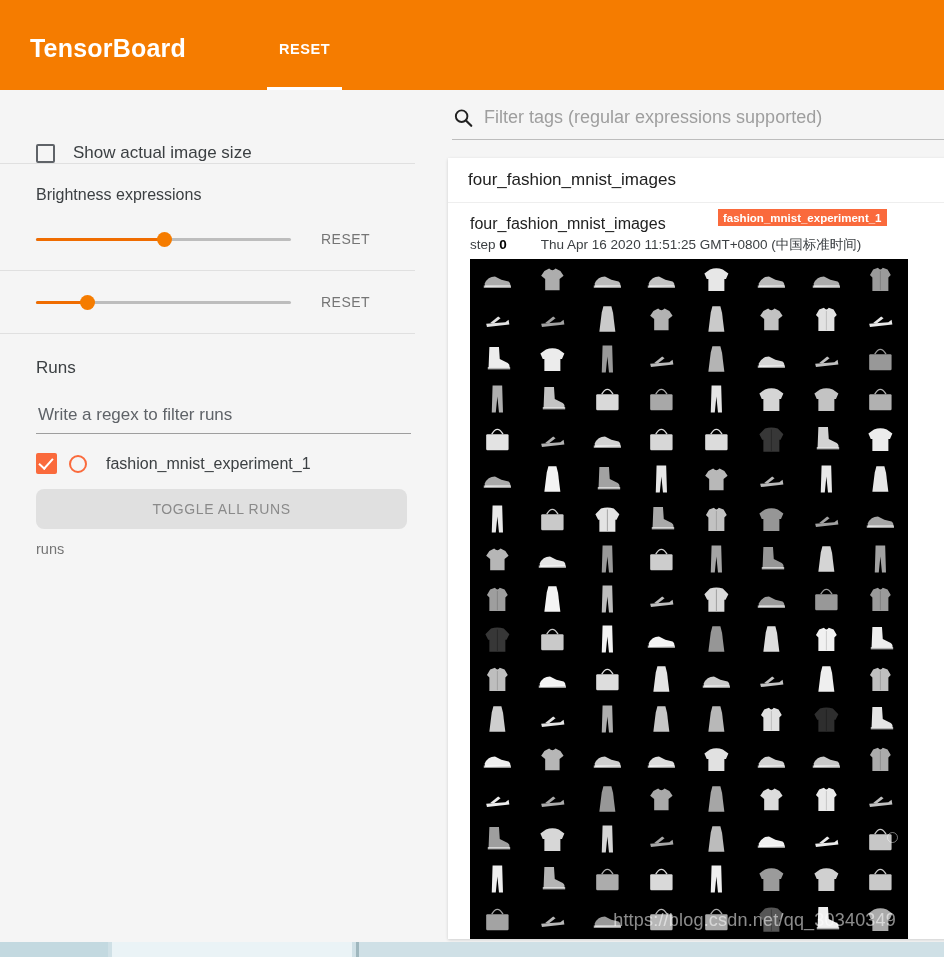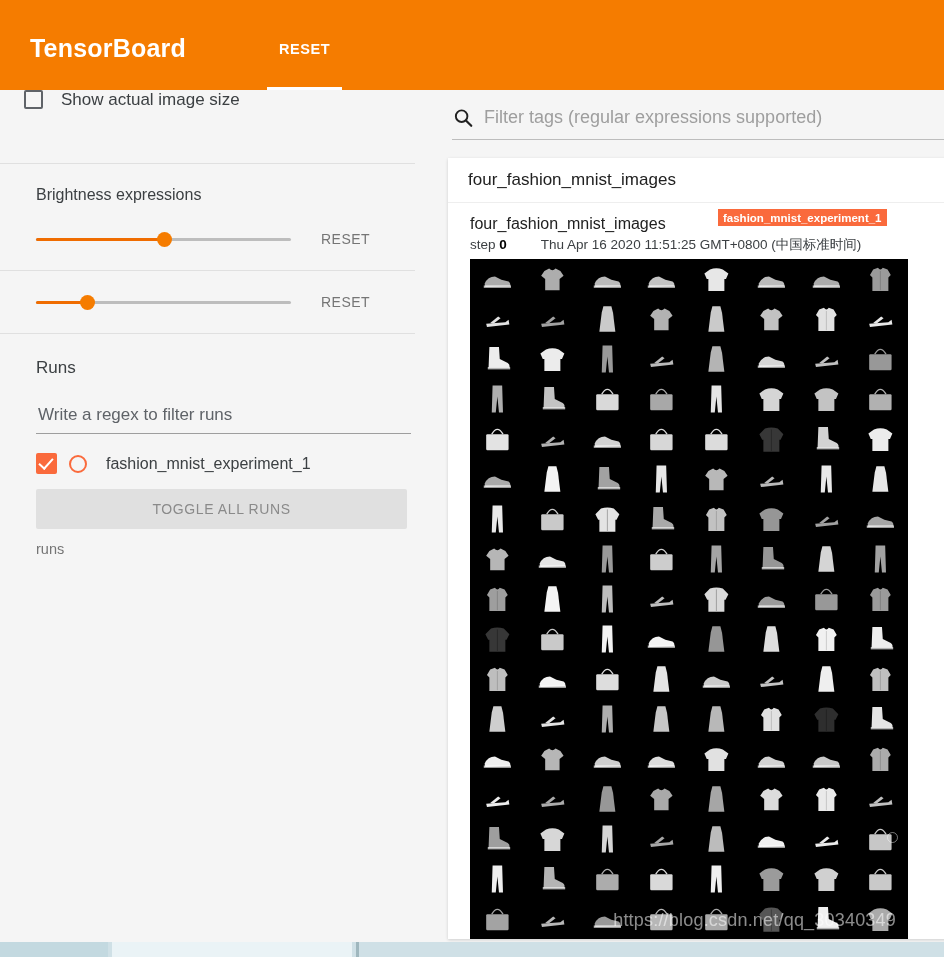--- a/index.html
+++ b/index.html
@@ -46,22 +46,22 @@
 
   
   .sidebar {
     position: absolute; left: 0; top: 90px; width: 440px; bottom: 15px;
     background: #f5f5f5;
     overflow: hidden;
   }
   .sb-divider { height: 1px; background: #e0e0e0; margin: 0 0 0 0; width: 415px; }
 
   .checkrow {
-    display: flex; align-items: flex-start;
-    height: 73px; padding-left: 24px;
+    display: flex; align-items: flex-end;
+    height: 73px; padding-left: 36px;
     cursor: pointer;
   }
   .cb-outline {
     width: 19px; height: 19px;
     border: 2px solid #5f6368; border-radius: 2px;
     background: transparent;
     flex: 0 0 auto;
   }
   .checkrow-label {
     margin-left: 18px;
@@ -129,21 +129,21 @@
   }
   .radio-ring {
     width: 18px; height: 18px; border-radius: 50%;
     border: 2.4px solid #fa6a3c; background: transparent;
     margin-left: 12px; flex: 0 0 auto;
   }
   .run-label { margin-left: 19px; font-size: 16px; color: #3c4043; }
 
   .toggle-all {
     margin: 15px 0 0 36px; width: 371px; height: 40px;
-    background: #e0e0e0; border: none; border-radius: 2px;
+    background: #e0e0e0; border: none; border-radius: 8px;
     color: #8a8a8a; font-size: 14px; letter-spacing: .6px; font-weight: normal;
     font-family: "Liberation Sans", sans-serif;
     cursor: pointer;
   }
   .runs-footnote { margin: 12px 0 0 36px; font-size: 14.5px; color: #757575; }
 
   
   .rightpanel {
     position: absolute; left: 440px; top: 90px; right: 0; bottom: 15px;
     background: #f5f5f5; overflow: hidden;

